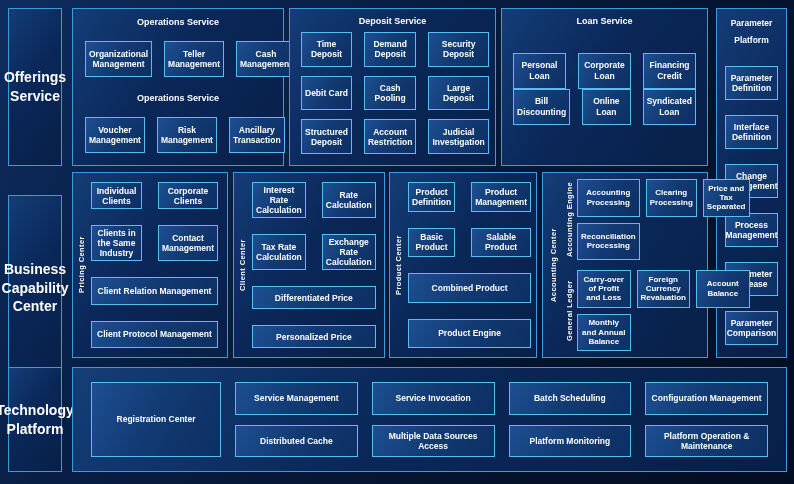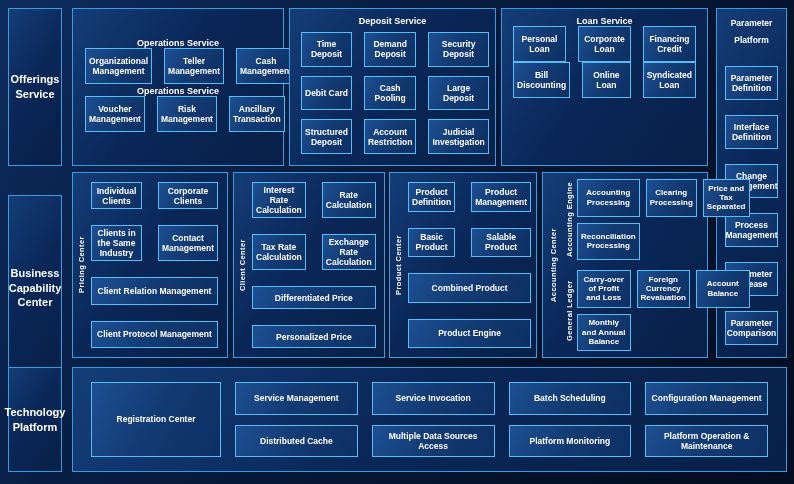--- a/index.html
+++ b/index.html
@@ -13,43 +13,43 @@
     background:linear-gradient(125deg,#0e2c5e 0%,#071c40 40%,#041128 78%,#030d22 100%);
   }
   .panel{
     position:absolute;box-sizing:border-box;
     border:1.5px solid #3b9bdd;
     background:linear-gradient(125deg,#143d77 0%,#0a2758 45%,#082048 100%);
     color:#fff;
   }
   .side-label{
     display:flex;align-items:center;justify-content:center;
-    text-align:center;font-weight:bold;font-size:11px;line-height:1.35;
+    text-align:center;font-weight:bold;font-size:14px;line-height:1.35;
     padding:4px;
   }
   .panel-title{
     text-align:center;font-weight:bold;font-size:9px;color:#fff;
     padding-top:2px;flex:0 0 auto;
   }
   .box{
     box-sizing:border-box;
     border:1.2px solid #58bdf2;
     background:linear-gradient(118deg,#1d4f92 0%,#123a72 50%,#0d2f63 100%);
     color:#fff;font-weight:bold;font-size:8.5px;line-height:1.18;
     display:flex;align-items:center;justify-content:center;
     text-align:center;padding:2px 3px;
   }
   .flex-col{display:flex;flex-direction:column;}
   .grid3{display:grid;grid-template-columns:repeat(3,1fr);gap:12px;}
   .row3>.box{height:36px;}
-  .ops{padding:6px 12px 12px 12px;justify-content:center;}
+  .ops{padding:6px 12px 12px 12px;justify-content:space-between;}
   .dep{padding:5px 11px 11px 11px;}
   .dep-grid{flex:1;display:grid;grid-template-columns:repeat(3,1fr);grid-template-rows:repeat(3,1fr);gap:9px 12px;margin-top:6px;}
   .loan{padding:5px 11px 14px 11px;}
-  .loan-rows{flex:1;display:flex;flex-direction:column;justify-content:flex-start;}
+  .loan-rows{flex:1;display:flex;flex-direction:column;justify-content:center;}
   .param{padding:4px 8px 12px 8px;justify-content:space-between;}
   .param .panel-title{font-size:8.5px;line-height:2;padding-bottom:2px;}
   .param .box{height:34px;}
   .vlabel{
     writing-mode:vertical-rl;transform:rotate(180deg);
     display:flex;align-items:center;justify-content:center;
     font-weight:bold;font-size:7.5px;color:#fff;text-align:center;
     letter-spacing:.4px;flex:0 0 16px;
   }
   .center-panel{display:flex;flex-direction:row;}

